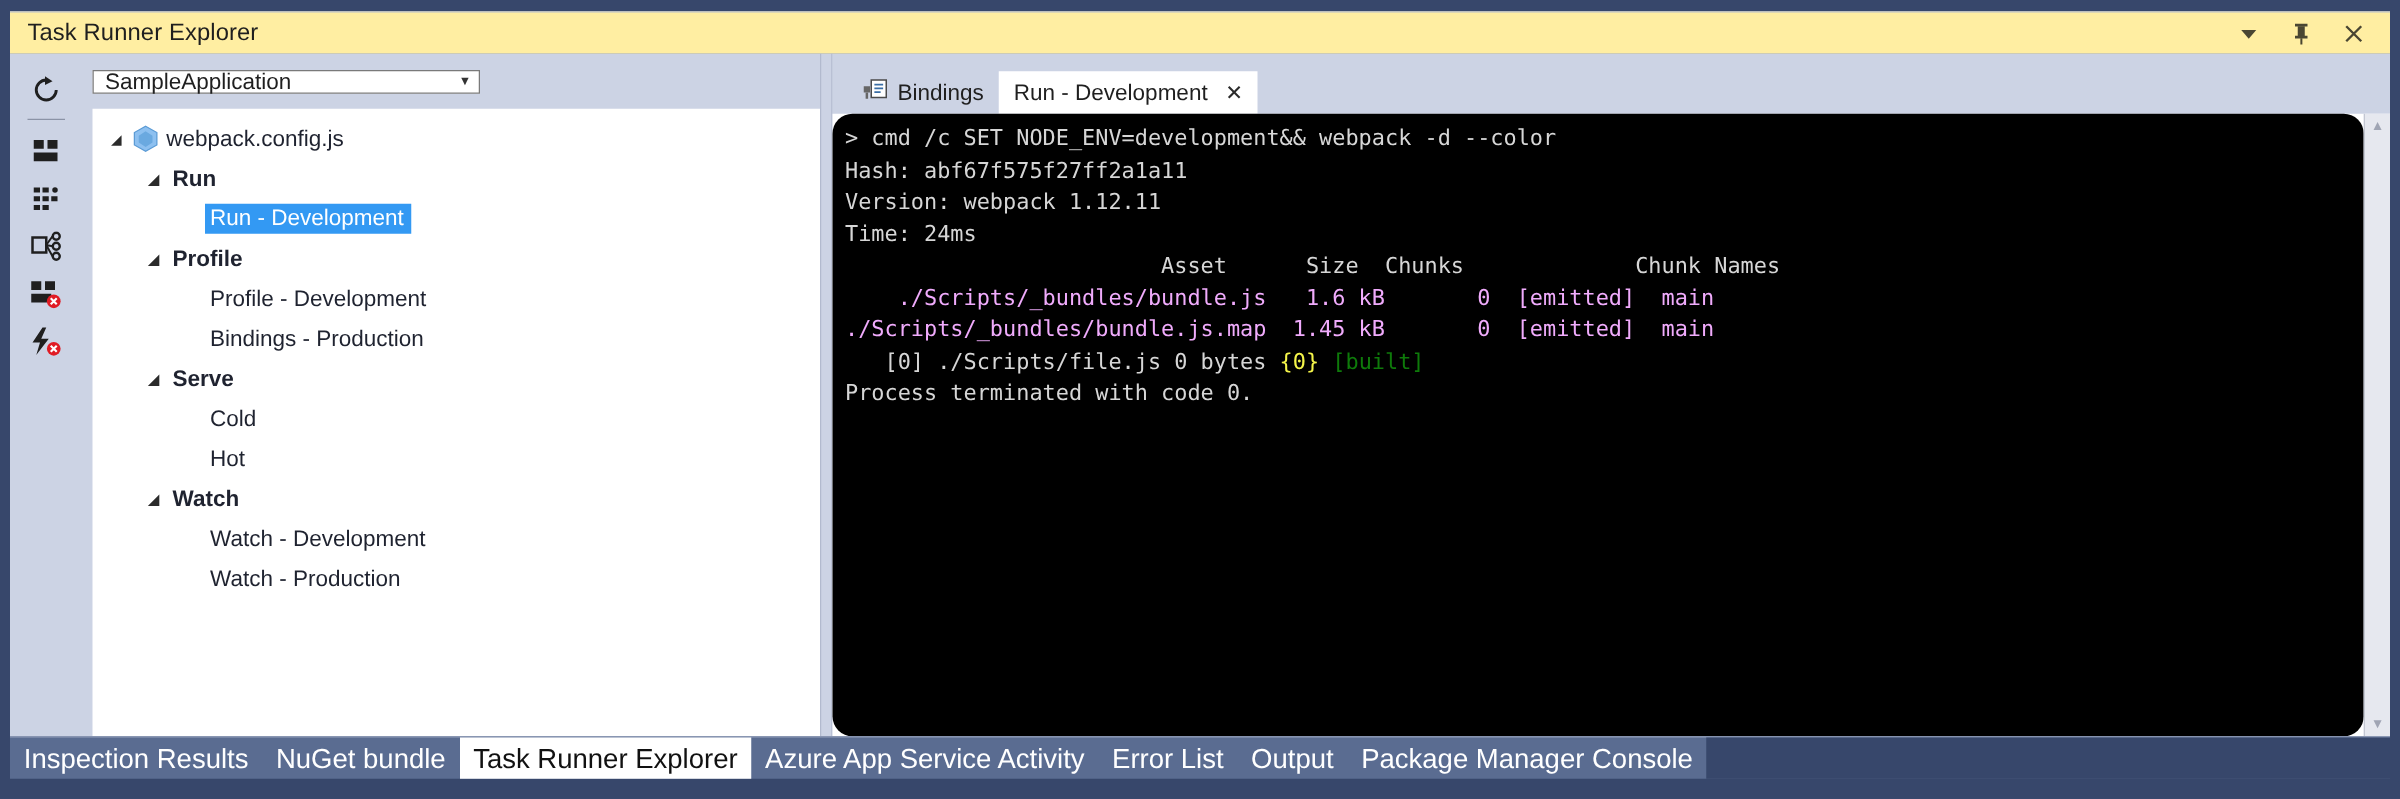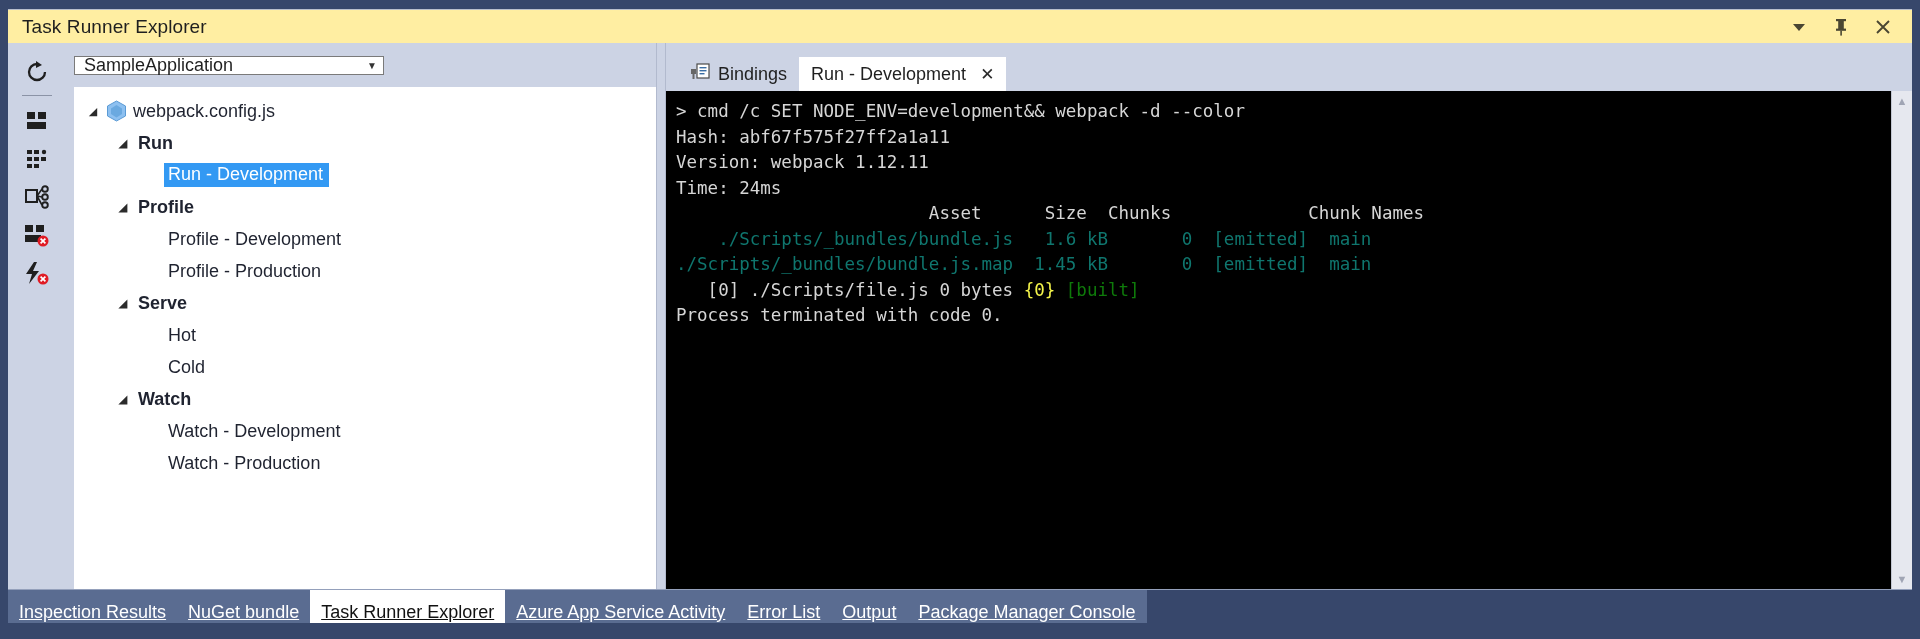--- a/index.html
+++ b/index.html
@@ -194,23 +194,24 @@
   #console {
     flex: 1;
     background: #000000;
     font-family: "DejaVu Sans Mono", monospace;
     font-size: 17.5px;
     line-height: 25.5px;
     padding: 8px 0 0 10px;
     color: #cfcfcf;
     white-space: pre;
     overflow: hidden;
+    border-radius: 16px;
   }
   .c-white  { color: #d6d6d6; }
-  .c-green  { color: #0f766e; }
+  .c-green  { color: #f0abfc; }
   .c-dgreen { color: #0e7a0a; text-align: center; }
   .c-yellow { color: #f5f54a; }
 
   
   #console-scrollbar {
     width: 21px;
     background: #e6e8ef;
     border-left: 1px solid #c3c7d2;
     display: flex;
     flex-direction: column;
@@ -229,27 +230,26 @@
     position: absolute;
     left: 8px; top: 589px;
     width: 1904px; height: 34px;
     background: #5a6c91;
     display: flex;
     align-items: stretch;
     border-top: 1px solid #94a0bb;
   }
   .bt-tab {
     display: flex;
-    align-items: flex-end;
+    align-items: center;
     padding: 0 11px;
-    font-size: 18px;
+    font-size: 22px;
     color: #ffffff;
     cursor: pointer;
     white-space: nowrap;
-    text-decoration: underline;
   }
   .bt-tab.active {
     background: #ffffff;
     color: #111111;
   }
   #bottom-tabs-filler { flex: 1; background: #37476b; }
 </style>
 </head>
 <body>
 
@@ -374,32 +374,32 @@
         </div>
 
         <div class="tree-row level-1 group">
           <span class="expander">◢</span>
           <span class="tree-label">Profile</span>
         </div>
         <div class="tree-row level-2">
           <span class="tree-label">Profile - Development</span>
         </div>
         <div class="tree-row level-2">
-          <span class="tree-label">Profile - Production</span>
+          <span class="tree-label">Bindings - Production</span>
         </div>
 
         <div class="tree-row level-1 group">
           <span class="expander">◢</span>
           <span class="tree-label">Serve</span>
         </div>
         <div class="tree-row level-2">
+          <span class="tree-label">Cold</span>
+        </div>
+        <div class="tree-row level-2">
           <span class="tree-label">Hot</span>
-        </div>
-        <div class="tree-row level-2">
-          <span class="tree-label">Cold</span>
         </div>
 
         <div class="tree-row level-1 group">
           <span class="expander">◢</span>
           <span class="tree-label">Watch</span>
         </div>
         <div class="tree-row level-2">
           <span class="tree-label">Watch - Development</span>
         </div>
         <div class="tree-row level-2">

